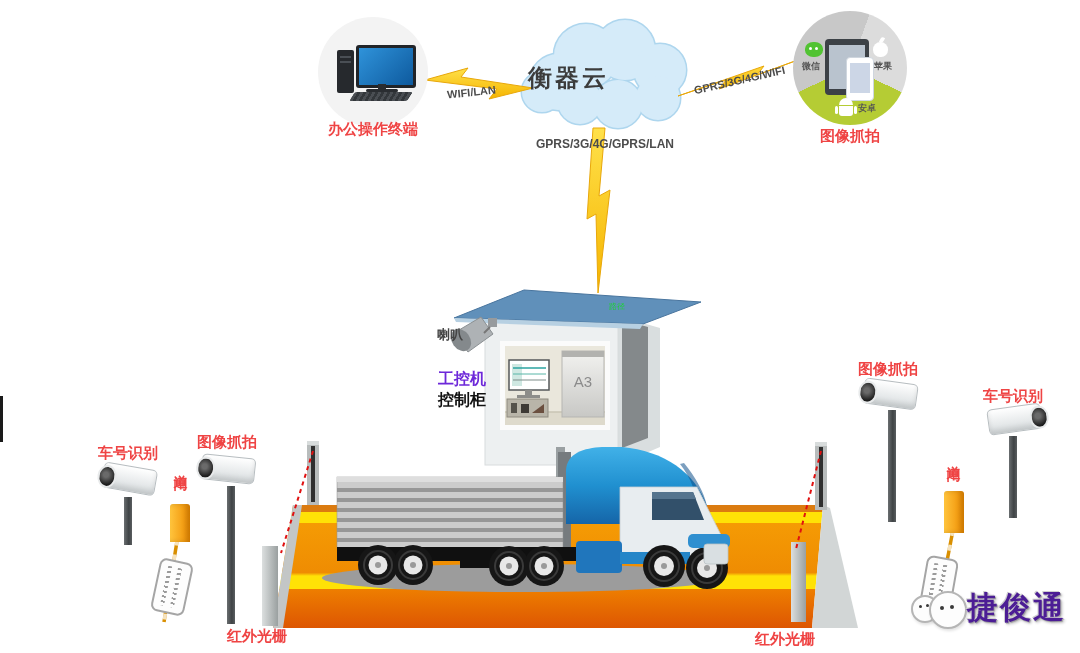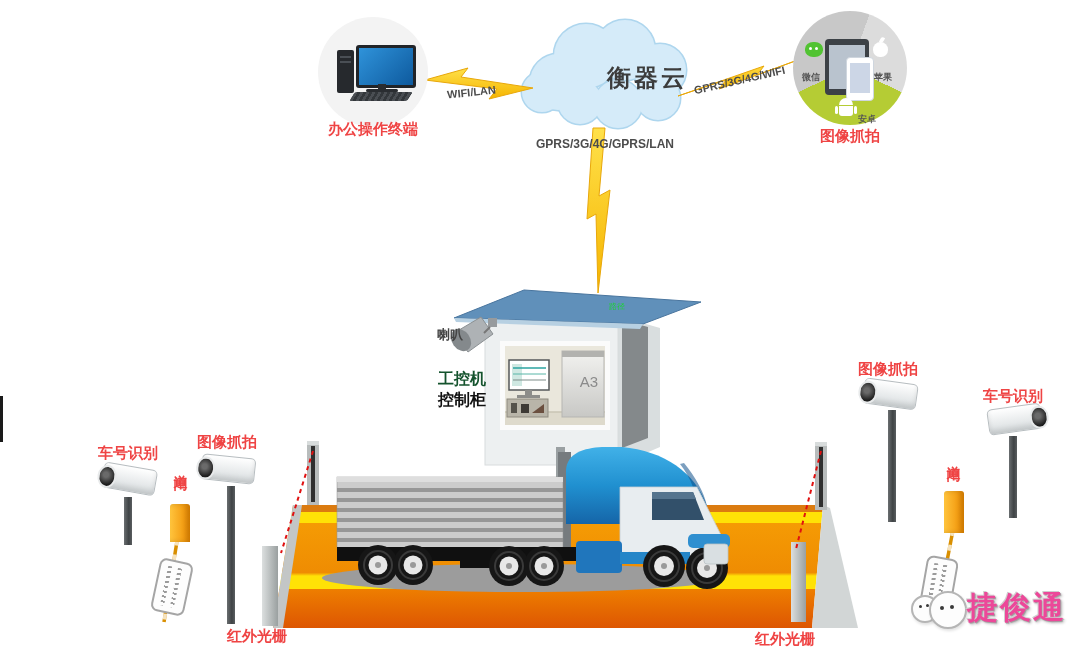--- a/index.html
+++ b/index.html
@@ -20,23 +20,23 @@
             border:2px solid #e8eaeb;}
   .pole{position:absolute;background:linear-gradient(90deg,#6a6e70,#3f4345 60%,#5a5e60);}
   .gate-post{position:absolute;width:20px;background:linear-gradient(90deg,#ffc43d,#ef8c00);
              border-radius:3px 3px 0 0;box-shadow:inset -4px 0 5px rgba(0,0,0,.15);}
   .gate-sign{position:absolute;background:#fdfdfd;border:2px solid #a5a5a5;border-radius:7px;}
   .sign-col{position:absolute;width:4px;top:5px;bottom:5px;
             background:repeating-linear-gradient(180deg,#9b9b9b 0 2px,transparent 2px 5px);}
   .bubble{position:absolute;border-radius:50%;background:#fdfdfd;border:2px solid #b5b5b5;
           box-shadow:1px 2px 3px rgba(0,0,0,.12);}
   .dot{position:absolute;border-radius:50%;background:#3a3a3a;}
-  .wm-text{position:absolute;font-size:31px;font-weight:bold;letter-spacing:2px;color:#ec4899;
+  .wm-text{position:absolute;font-size:31px;font-weight:bold;letter-spacing:2px;color:#4c1d95;
            text-shadow:-1px -1px 0 #cfcfcf, 1px 1px 1px #9d9d9d, 2px 2px 3px #c2c2c2;}
-  .platform-lbl{position:absolute;font-size:9px;color:#555;font-weight:600;margin-top:11px;}
+  .platform-lbl{position:absolute;font-size:9px;color:#555;font-weight:600;}
 </style>
 </head>
 <body>
 
 <div class="stage">
 
   <svg class="layer" width="1080" height="653" viewBox="0 0 1080 653">
     <defs>
       <linearGradient id="boltG" x1="0" y1="0" x2="0" y2="1">
         <stop offset="0" stop-color="#ffe14a"></stop>
@@ -231,21 +231,21 @@
     <div class="abs" style="left:356px;top:45px;width:54px;height:37px;border:3px solid #212428;border-radius:3px;background:linear-gradient(135deg,#2f93da,#0e5a9e);"></div>
     <div class="abs" style="left:378px;top:84px;width:8px;height:6px;background:#2a2d31;"></div>
     <div class="abs" style="left:366px;top:89px;width:32px;height:3px;background:#2a2d31;border-radius:2px;"></div>
     <div class="abs" style="left:352px;top:92px;width:58px;height:9px;background:#33373b;border-radius:2px;transform:skewX(-32deg);
                 background-image:repeating-linear-gradient(90deg,#4a4e53 0 3px,transparent 3px 6px);"></div>
   </div>
   <div class="lbl" style="left:315px;top:120px;width:116px;text-align:center;">办公操作终端</div>
 
   <div class="linklbl" style="left:447px;top:86px;transform:rotate(-6deg);">WIFI/LAN</div>
 
-  <div class="abs" style="left:528px;top:62px;width:160px;text-align:right;font-size:24px;font-weight:600;color:#3c3c3c;letter-spacing:3px;">衡器云</div>
+  <div class="abs" style="left:528px;top:62px;width:160px;text-align:left;font-size:24px;font-weight:600;color:#3c3c3c;letter-spacing:3px;">衡器云</div>
 
   <div class="linklbl" style="left:693px;top:74px;transform:rotate(-13deg);">GPRS/3G/4G/WIFI</div>
 
   <div class="linklbl" style="left:536px;top:137px;font-size:12px;">GPRS/3G/4G/GPRS/LAN</div>
 
   <div class="circle" style="left:793px;top:11px;width:114px;height:114px;
         background:conic-gradient(from 20deg,#dcdcdc 0deg 95deg,#b5cc34 95deg 225deg,#c8c8c8 225deg 360deg);"></div>
   <div class="abs" style="left:825px;top:39px;width:44px;height:56px;background:#3c4146;border-radius:4px;">
       <div class="abs" style="left:4px;top:6px;width:36px;height:44px;background:#b9c3ce;"></div>
   </div>
@@ -265,23 +265,23 @@
   <div class="abs" style="left:838px;top:98px;">
       <div class="abs" style="left:1px;top:0;width:14px;height:7px;background:#fff;border-radius:7px 7px 0 0;"></div>
       <div class="abs" style="left:1px;top:8px;width:14px;height:10px;background:#fff;border-radius:0 0 3px 3px;"></div>
       <div class="abs" style="left:-3px;top:8px;width:3px;height:8px;background:#fff;border-radius:2px;"></div>
       <div class="abs" style="left:16px;top:8px;width:3px;height:8px;background:#fff;border-radius:2px;"></div>
   </div>
   <div class="platform-lbl" style="left:858px;top:102px;">安卓</div>
   <div class="lbl" style="left:792px;top:127px;width:116px;text-align:center;">图像抓拍</div>
 
   <div class="lbl" style="left:437px;top:326px;font-size:13px;color:#444;">喇叭</div>
-  <div class="lbl" style="left:438px;top:369px;font-size:16px;font-weight:700;color:#14532d;">工控机</div>
+  <div class="lbl" style="left:438px;top:369px;font-size:16px;font-weight:700;color:#6d28d9;">工控机</div>
   <div class="lbl" style="left:438px;top:390px;font-size:16px;font-weight:700;color:#111;">控制柜</div>
-  <div class="abs" style="left:562px;top:373px;width:42px;text-align:center;font-size:15px;color:#8b8b8b;padding-left:6px;">A3</div>
+  <div class="abs" style="left:562px;top:373px;width:42px;text-align:center;font-size:15px;color:#8b8b8b;">A3</div>
   <div class="abs" style="left:609px;top:301px;font-size:8px;font-weight:normal;color:#1fd03a;">路径</div>
 
   <div class="lbl" style="left:98px;top:444px;">车号识别</div>
   <div class="cam" style="left:102px;top:466px;width:56px;height:30px;transform:rotate(10deg);">
       <div class="cam-body"></div>
       <div class="cam-lens" style="left:-5px;"></div>
   </div>
   <div class="pole" style="left:124px;top:497px;width:8px;height:48px;"></div>
 
   <div class="lbl vlabel" style="left:172px;top:464px;">道闸</div>

